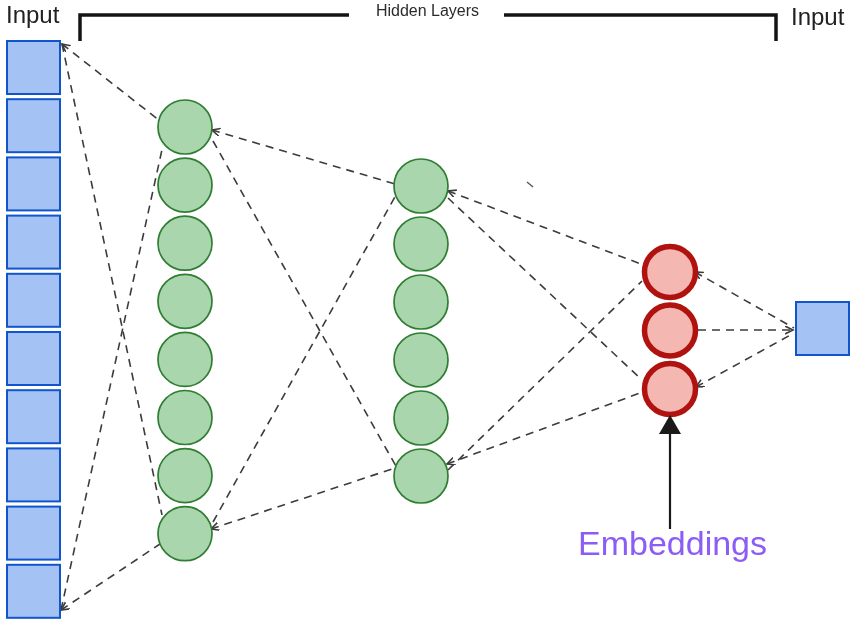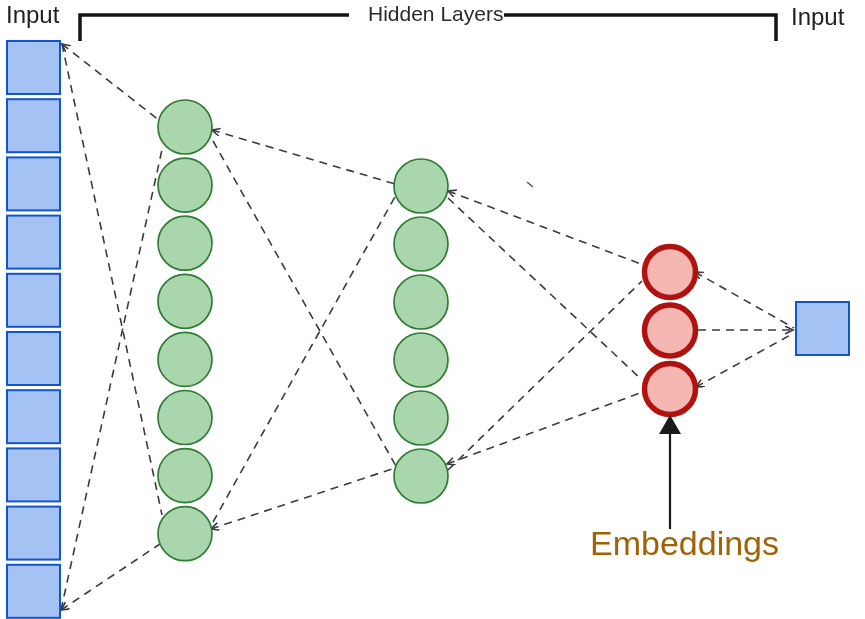--- a/index.html
+++ b/index.html
@@ -4,23 +4,23 @@
 <title>Neural Network Embeddings Diagram</title>
 <style>
   html,body{margin:0;padding:0;background:#fff;}
   .canvas{
     position:relative;width:865px;height:619px;background:#ffffff;overflow:hidden;
     font-family:"Liberation Sans",sans-serif;
   }
   .canvas svg{position:absolute;left:0;top:0;}
   .lbl{position:absolute;color:#202124;white-space:nowrap;line-height:1.1;}
   .lbl-input{left:6px;top:2px;font-size:24px;}
-  .lbl-hidden{left:350px;top:2px;width:155px;text-align:left;font-size:21px;color:#2b2b2b;margin-left:18px;}
+  .lbl-hidden{left:350px;top:2px;width:155px;text-align:center;font-size:16px;color:#2b2b2b;}
   .lbl-output{left:791px;top:4px;font-size:24px;}
-  .lbl-embeddings{left:578px;top:525px;font-size:34px;color:#a16207;margin-left:12px;}
+  .lbl-embeddings{left:578px;top:525px;font-size:34px;color:#8b5cf6;}
 </style>
 </head>
 <body>
 
 <div class="canvas">
   <svg width="865" height="619" viewBox="0 0 865 619" xmlns="http://www.w3.org/2000/svg">
       <defs>
         <marker id="arrowhead" markerWidth="12" markerHeight="12" refX="8" refY="4" orient="auto-start-reverse" markerUnits="userSpaceOnUse">
           <path d="M0,0 L8,4 L0,8" fill="none" stroke="#3c3c3c" stroke-width="1.6"></path>
         </marker>

